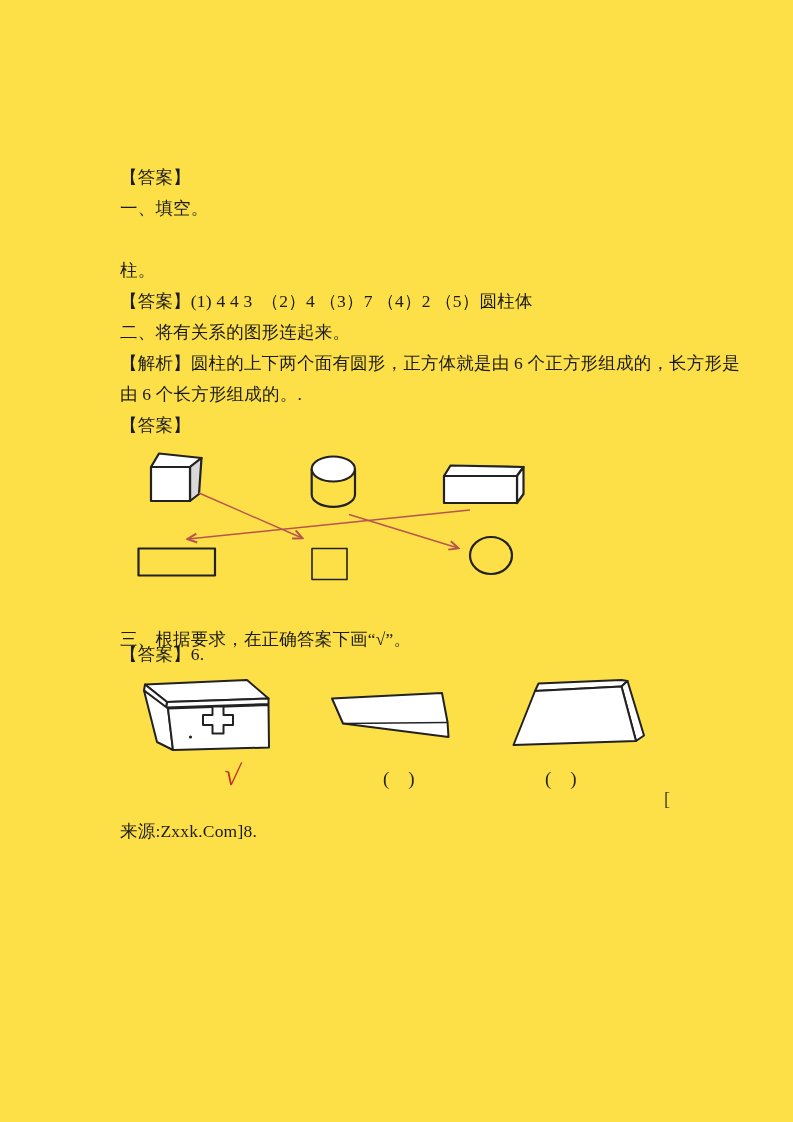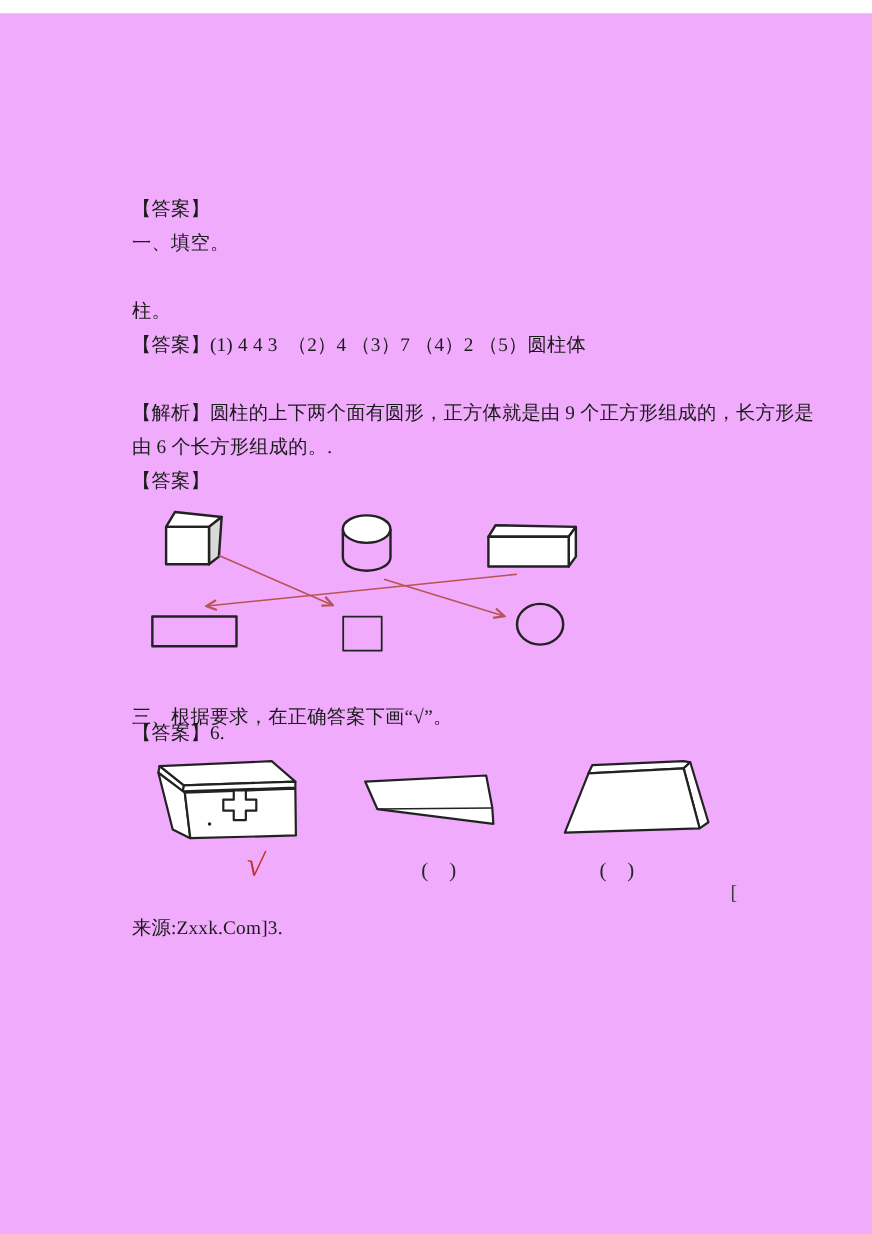--- a/index.html
+++ b/index.html
@@ -1,20 +1,20 @@
 <!DOCTYPE html>
 <html><head>
 <meta charset="utf-8">
 <style>
   html,body{margin:0;padding:0;}
   body{
     width:793px;height:1122px;background:#ffffff;position:relative;overflow:hidden;
     font-family:"Liberation Serif","DejaVu Serif",serif;color:#1b1b1b;
   }
-  .page{position:absolute;inset:0;background:#f0abfc;margin-top:12px;}
+  .page{position:absolute;inset:0;background:#fde047;}
   .tl{
     position:absolute;left:120px;font-size:17.5px;line-height:22px;
     white-space:pre;letter-spacing:0.2px;
   }
   .diagram-svg{position:absolute;left:0;top:0;}
   .mark{position:absolute;font-size:19px;color:#262626;white-space:pre;}
   .check{
     position:absolute;font-size:30px;font-weight:bold;
     transform:rotate(8deg);line-height:30px;
   }
@@ -22,26 +22,27 @@
 </style>
 </head>
 <body>
 
 <div class="page">
 
   <div class="tl" style="top:166px">【答案】</div>
   <div class="tl" style="top:197px">一、填空。</div>
   <div class="tl" style="top:259px">柱。</div>
   <div class="tl" style="top:290px">【答案】(1) 4 4 3  （2）4 （3）7 （4）2 （5）圆柱体</div>
-  <div class="tl" style="top:352px">【解析】圆柱的上下两个面有圆形，正方体就是由 9 个正方形组成的，长方形是</div>
+  <div class="tl" style="top:321px">二、将有关系的图形连起来。</div>
+  <div class="tl" style="top:352px">【解析】圆柱的上下两个面有圆形，正方体就是由 6 个正方形组成的，长方形是</div>
   <div class="tl" style="top:383px">由 6 个长方形组成的。.</div>
   <div class="tl" style="top:414px">【答案】</div>
   <div class="tl" style="top:628px">三、根据要求，在正确答案下画“√”。</div>
   <div class="tl" style="top:643px">【答案】6.</div>
-  <div class="tl" style="top:820px">来源:Zxxk.Com]3.</div>
+  <div class="tl" style="top:820px">来源:Zxxk.Com]8.</div>
 
   <svg class="diagram-svg" width="793" height="1122" viewBox="0 0 793 1122">
     <defs>
       <marker id="arr" viewBox="0 0 10 10" refX="8.5" refY="5" markerWidth="9" markerHeight="9" orient="auto">
         <path d="M1.5,1.5 L9,5 L1.5,8.5" fill="none" stroke="#b85450" stroke-width="1.6"></path>
       </marker>
     </defs>
 
     <g stroke="#222222" fill="none" stroke-width="2.2" stroke-linejoin="round">
 

